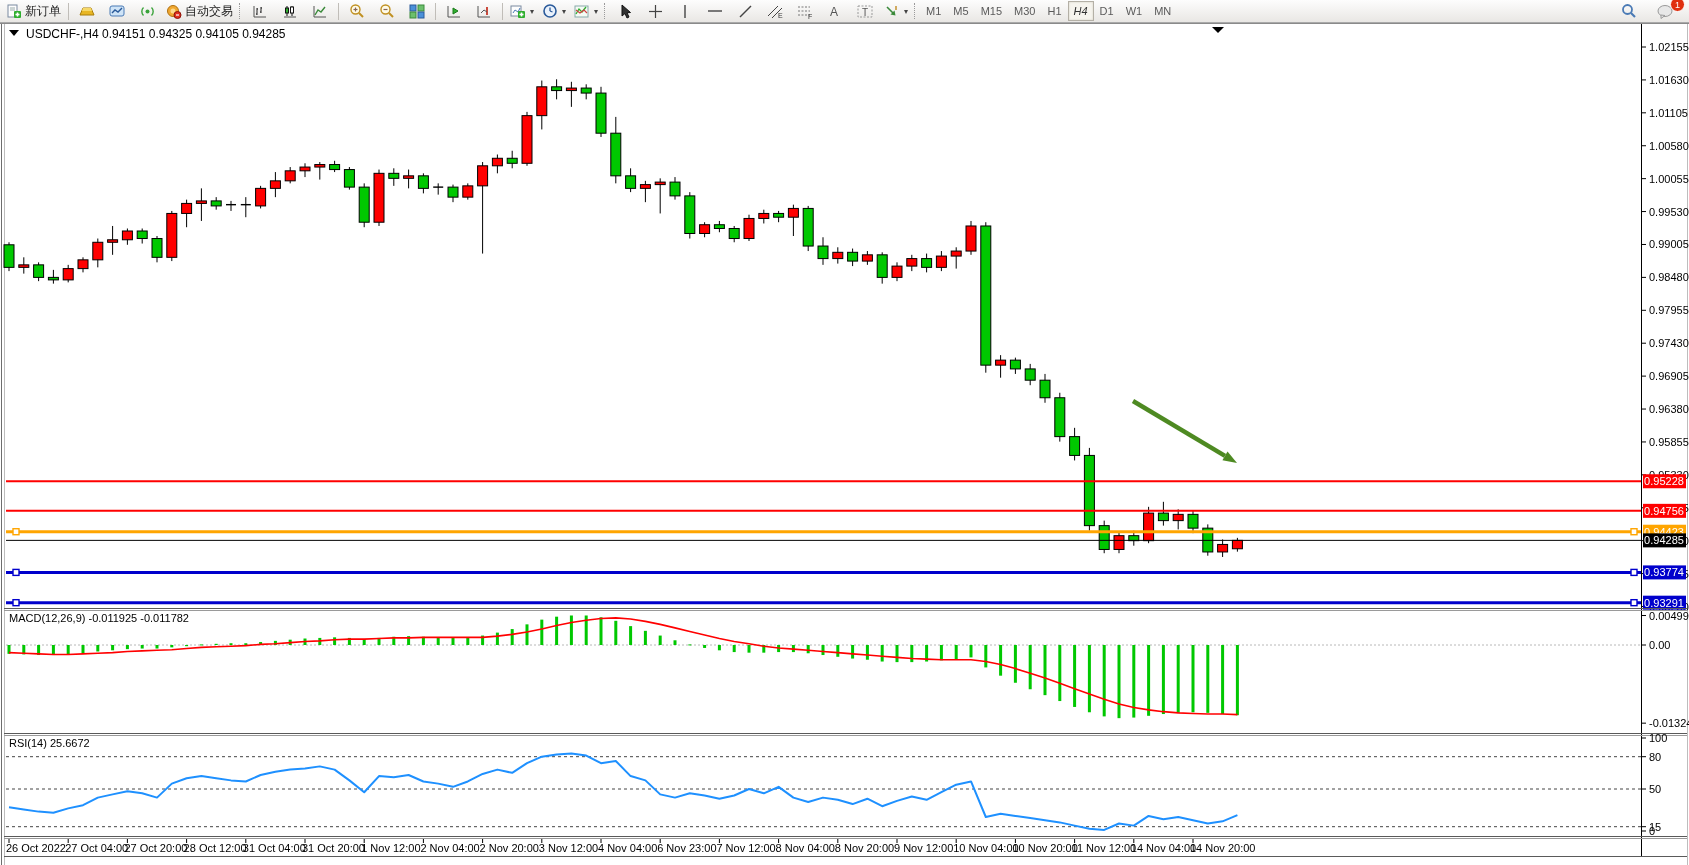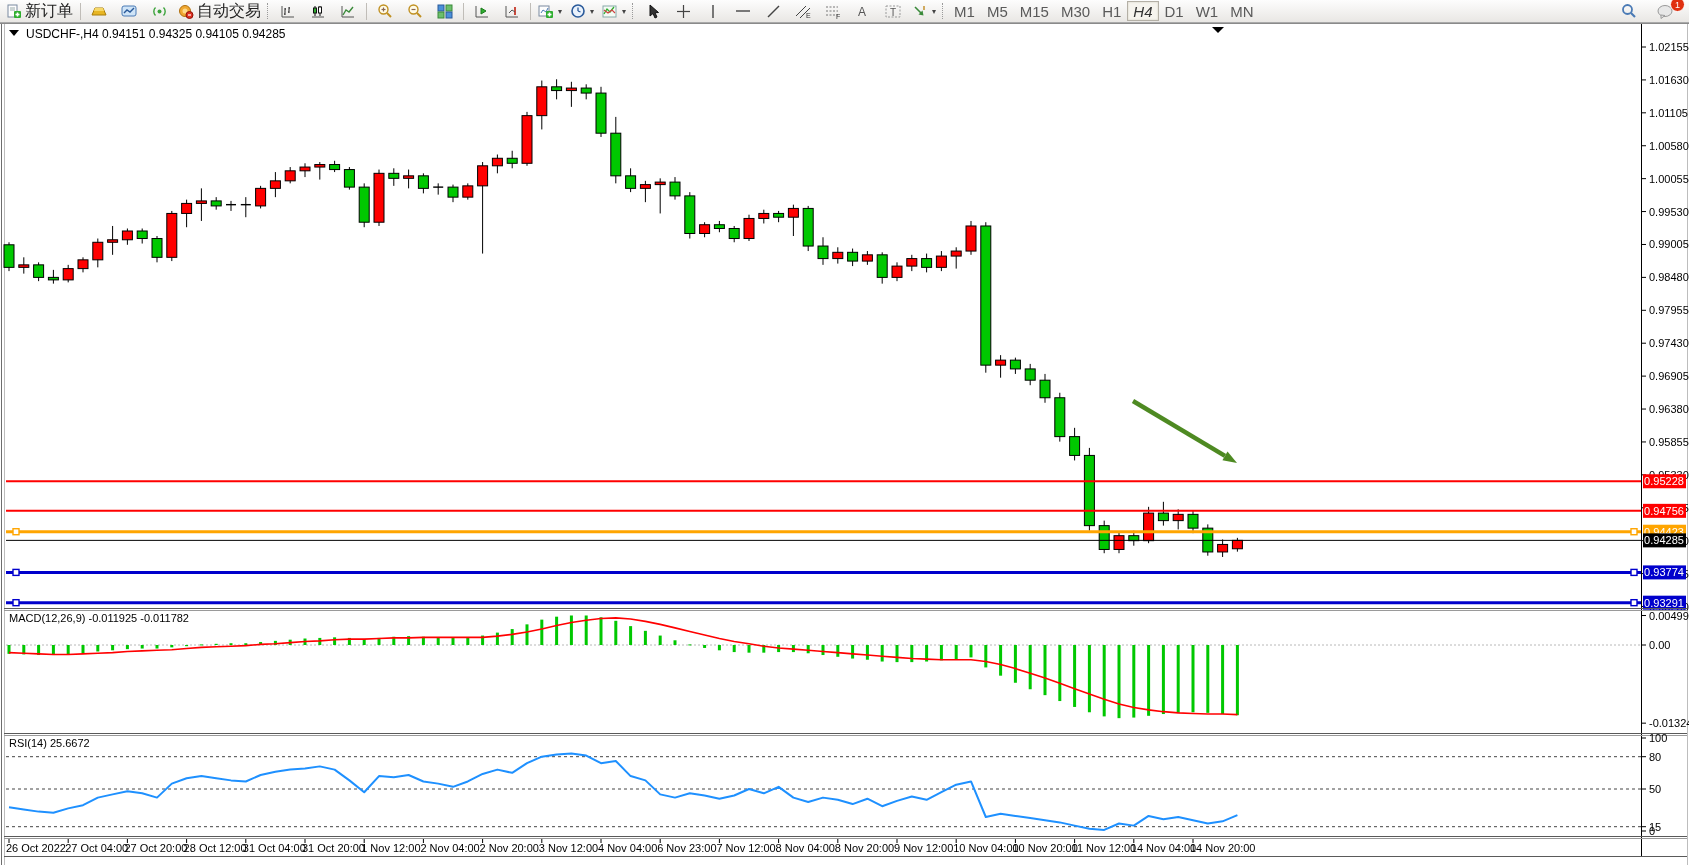--- a/index.html
+++ b/index.html
@@ -1,25 +1,25 @@
 <!DOCTYPE html>
 <html><head>
 <meta charset="utf-8">
 <style>
   html,body{margin:0;padding:0;background:#d4d0c8;}
   .app{width:1689px;height:865px;position:relative;background:#ffffff;font-family:"Liberation Sans",sans-serif;overflow:hidden;}
   
   .toolbar{height:22px;display:flex;align-items:center;padding:0 3px;background:linear-gradient(#fdfdfd,#e9e7e4);border-bottom:1px solid #a9a9a9;position:relative;z-index:5;}
   .tbtn{height:20px;min-width:22px;display:flex;align-items:center;justify-content:center;gap:3px;padding:0 3px;border:1px solid transparent;border-radius:2px;font-size:12px;color:#222;cursor:default;}
   .tbtn svg{display:block;}
-  .tlabel{font-size:16px;white-space:nowrap;}
+  .tlabel{font-size:12px;white-space:nowrap;}
   .sep{width:1px;height:17px;background:#c0bdb8;margin:0 3px;}
   .grip{width:3px;height:16px;border-left:1px dotted #9a9a9a;margin:0 2px;}
   .dd{font-size:8px;color:#444;margin-left:1px;}
-  .tf-btn{height:18px;padding:0 5px;font-size:15px;color:#5a5a5a;display:flex;align-items:center;border:1px solid transparent;}
+  .tf-btn{height:18px;padding:0 5px;font-size:11px;color:#5a5a5a;display:flex;align-items:center;border:1px solid transparent;}
   .tf-btn.active{background:#f6f4ee;border:1px solid #b4b0a6;box-shadow:inset 0 0 2px #cfcabe;color:#333;font-style:italic;}
   .toolbar-right{margin-left:auto;display:flex;align-items:center;gap:6px;padding-right:6px;}
   .chat-wrap{position:relative;}
   .badge{position:absolute;top:-4px;right:-6px;background:#e03010;color:#fff;border-radius:50%;width:13px;height:13px;font-size:9px;display:flex;align-items:center;justify-content:center;border:1px solid #fff;}
   
   .chart-surface{position:absolute;left:0;top:23px;width:1689px;height:842px;background:#ffffff;}
   svg text{font-family:"Liberation Sans",sans-serif;}
 </style>
 </head>
 <body>

